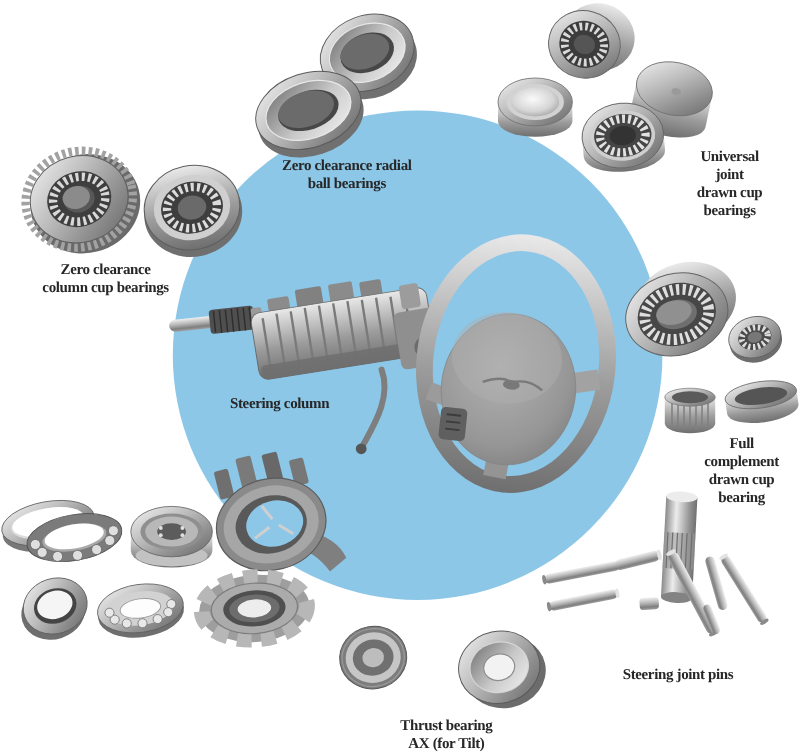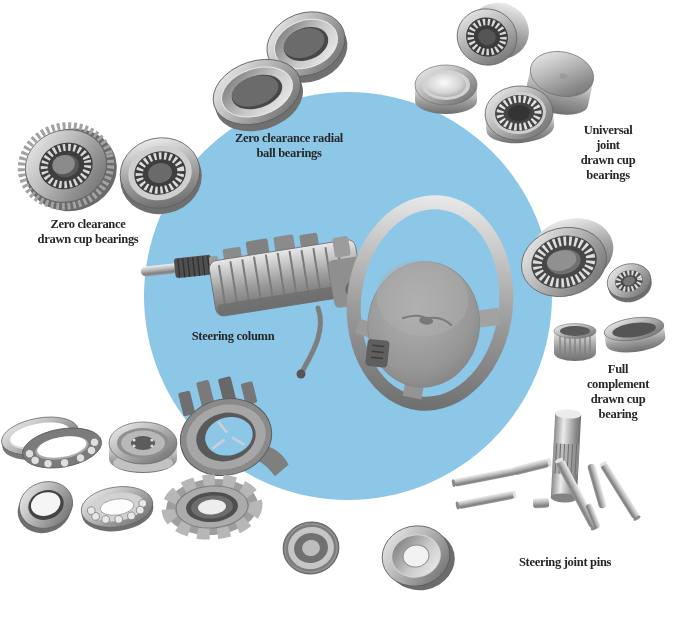--- a/index.html
+++ b/index.html
@@ -338,19 +338,21 @@
       <rect x="-13" y="-3.5" width="26" height="7" rx="3.5" fill="url(#pinG)"></rect>
     </g>
   </g>
 </svg>
 
   <div class="lbl" style="left:289px;top:131px">Zero clearance radial
 ball bearings</div>
   <div class="lbl" style="left:608px;top:123px">Universal joint
 drawn cup bearings</div>
   <div class="lbl" style="left:88px;top:217px">Zero clearance
-drawn cup bearings</div>
+column cup bearings</div>
   <div class="lbl" style="left:233px;top:329px">Steering column</div>
   <div class="lbl" style="left:618px;top:362px">Full complement
 drawn cup bearing</div>
+  <div class="lbl" style="left:372px;top:597px">Thrust bearing
+AX (for Tilt)</div>
   <div class="lbl" style="left:565px;top:555px">Steering joint pins</div>
 
 </div>
 
 </body></html>

